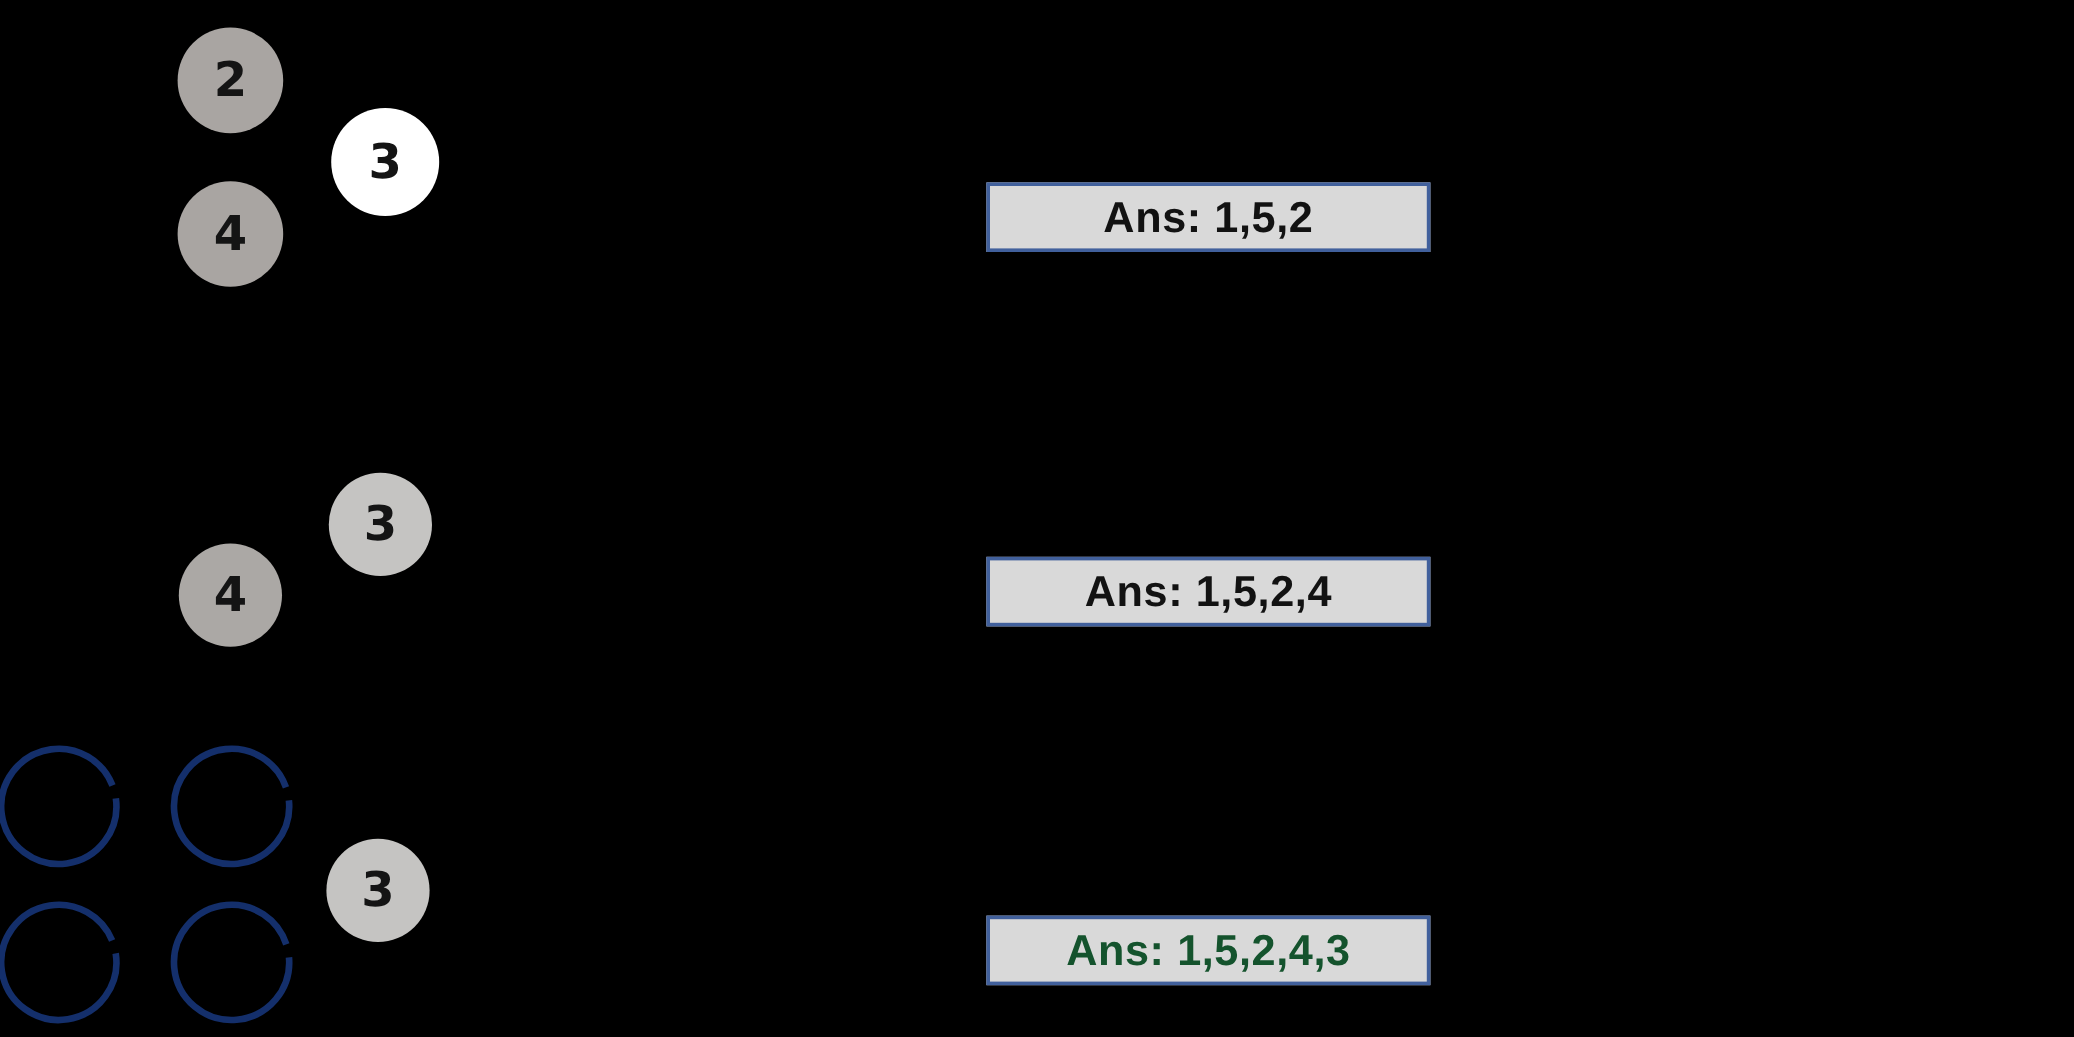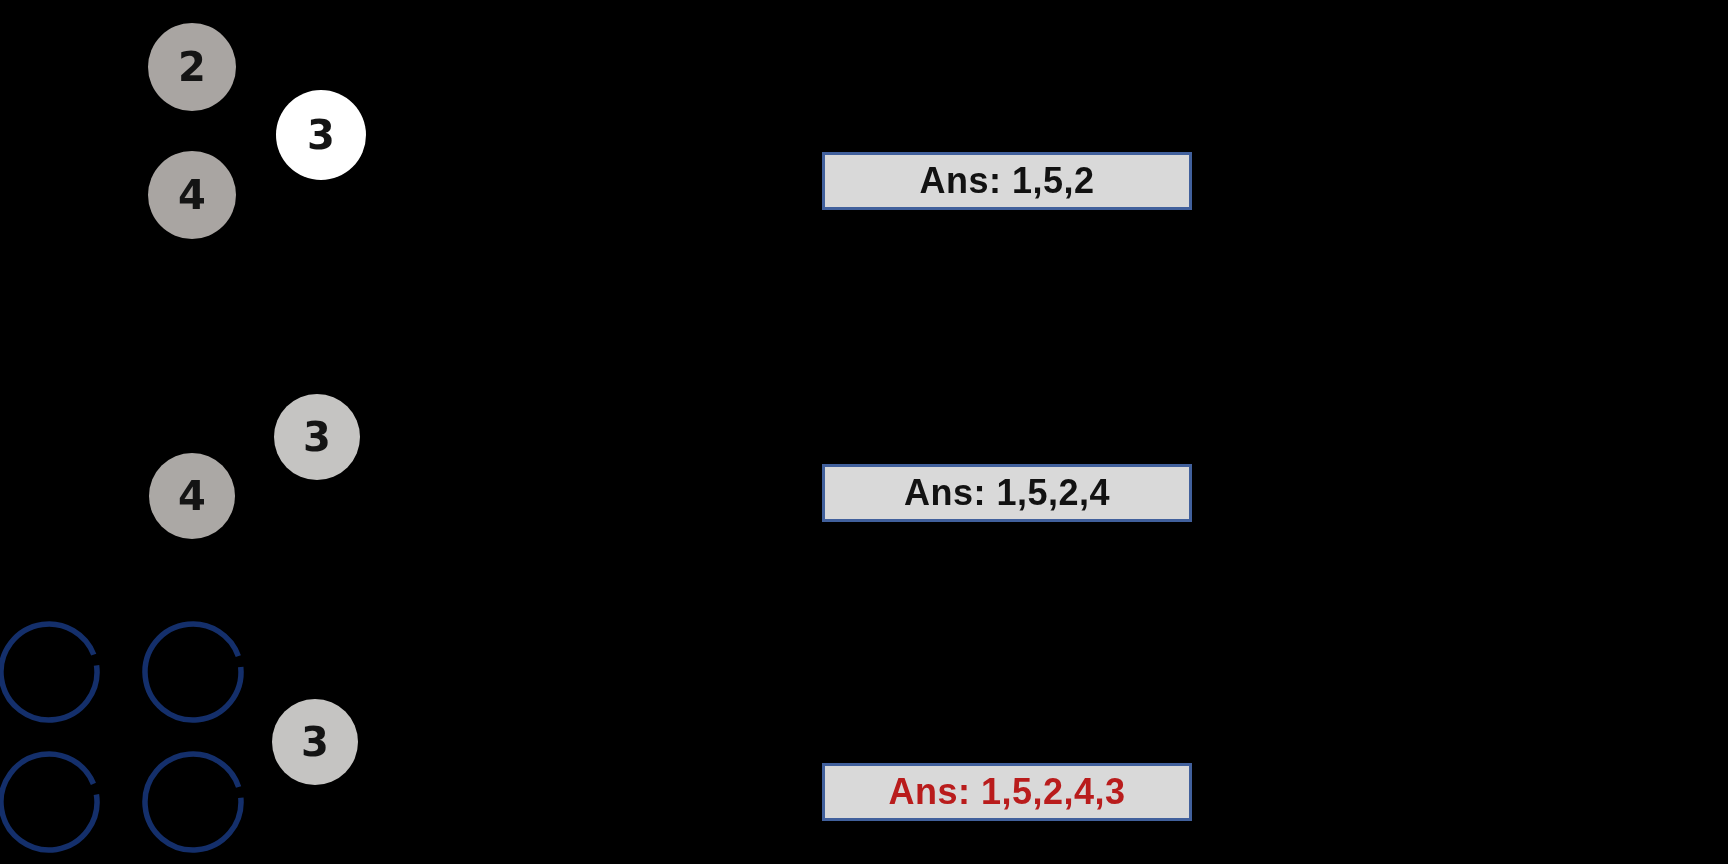--- a/index.html
+++ b/index.html
@@ -111,18 +111,18 @@
       <svg width="106" height="106" viewBox="0 0 106 106">
         <circle cx="53" cy="53" r="48" fill="none" stroke-width="5.5" stroke-dasharray="290 12" transform="rotate(-9 53 53)" style="stroke: rgb(20, 47, 107);"></circle>
       </svg>
     </span>
     <span class="ring ring-4">
       <svg width="106" height="106" viewBox="0 0 106 106">
         <circle cx="53" cy="53" r="48" fill="none" stroke-width="5.5" stroke-dasharray="290 12" transform="rotate(-5 53 53)" style="stroke: rgb(20, 47, 107);"></circle>
       </svg>
     </span>
     <div class="node s3-n3" style="background: rgb(197, 196, 194); color: rgb(20, 20, 20);">3</div>
-    <div class="ans-box ans-3" style="background: rgb(217, 217, 217); border-color: rgb(65, 96, 156); color: #b91c1c;">
+    <div class="ans-box ans-3" style="background: rgb(217, 217, 217); border-color: rgb(65, 96, 156); color: #14532d;">
       <span>Ans: 1,5,2,4,3</span>
     </div>
   </section>
 
 </div>
 
 </body></html>

